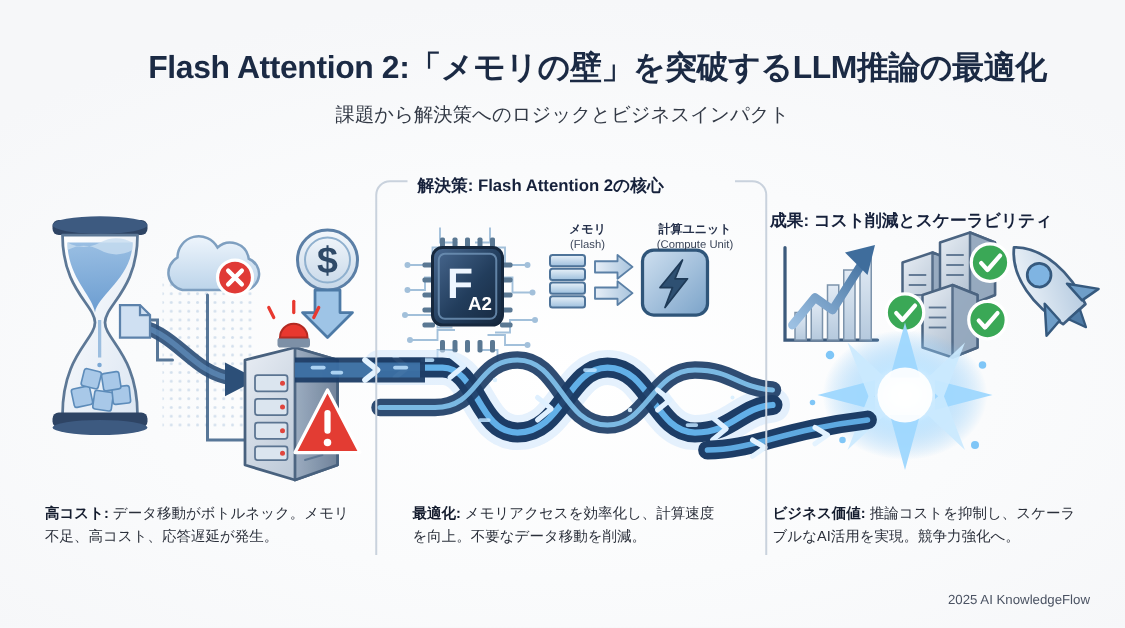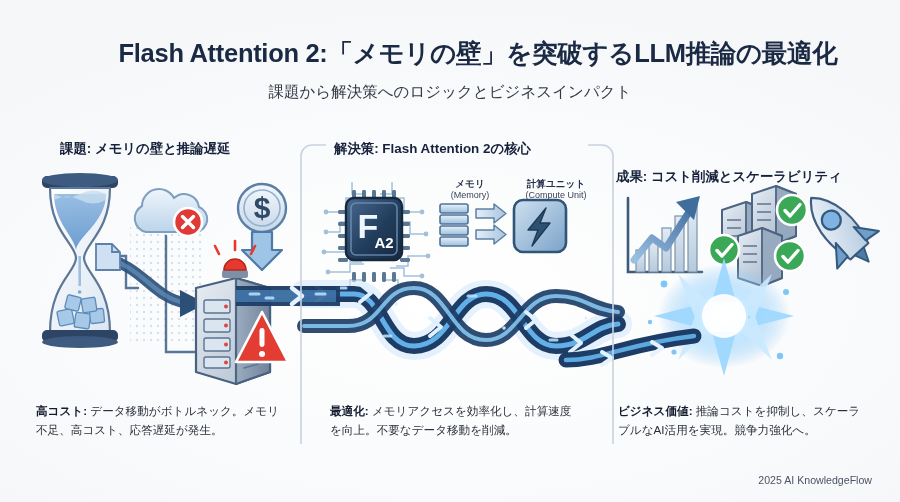--- a/index.html
+++ b/index.html
@@ -503,29 +503,28 @@
       <path d="M0 30 C36 30 60 14 128 6" fill="none" stroke="#1d3d66" stroke-width="15" stroke-linecap="round"></path>
       <path d="M0 30 C36 30 60 14 128 6" fill="none" stroke="#6fc4ff" stroke-width="4.5" stroke-linecap="round" opacity="0.8"></path>
       <g fill="none" stroke="#e4f3ff" stroke-width="4" stroke-linecap="round" stroke-linejoin="round">
         <path d="M36 22 l10 6 l-10 7"></path>
           <path d="M86 12 l10 6 l-10 7"></path>
       </g>
     </svg>
 
     <div class="lbl-stack lbl-mem">
       <div class="jp">メモリ</div>
-      <div class="en">(Memory)</div>
+      <div class="en">(Flash)</div>
     </div>
     <div class="lbl-stack lbl-cu">
       <div class="jp">計算ユニット</div>
       <div class="en">(Compute Unit)</div>
     </div>
   </div>
 
-  <div class="sec-head left">課題: メモリの壁と推論遅延</div>
   <div class="sec-head center">解決策: Flash Attention 2の核心</div>
   <div class="sec-head right">成果: コスト削減とスケーラビリティ</div>
 
   <div class="divider d-left">
     <svg width="26" height="300" viewBox="0 0 26 300">
       <path d="M26 1 L12 1 A11 11 0 0 0 1 12 L1 300" fill="none" stroke="#c9d2dd" stroke-width="1.6"></path>
     </svg>
   </div>
   <div class="divider d-right">
     <svg width="26" height="300" viewBox="0 0 26 300">

